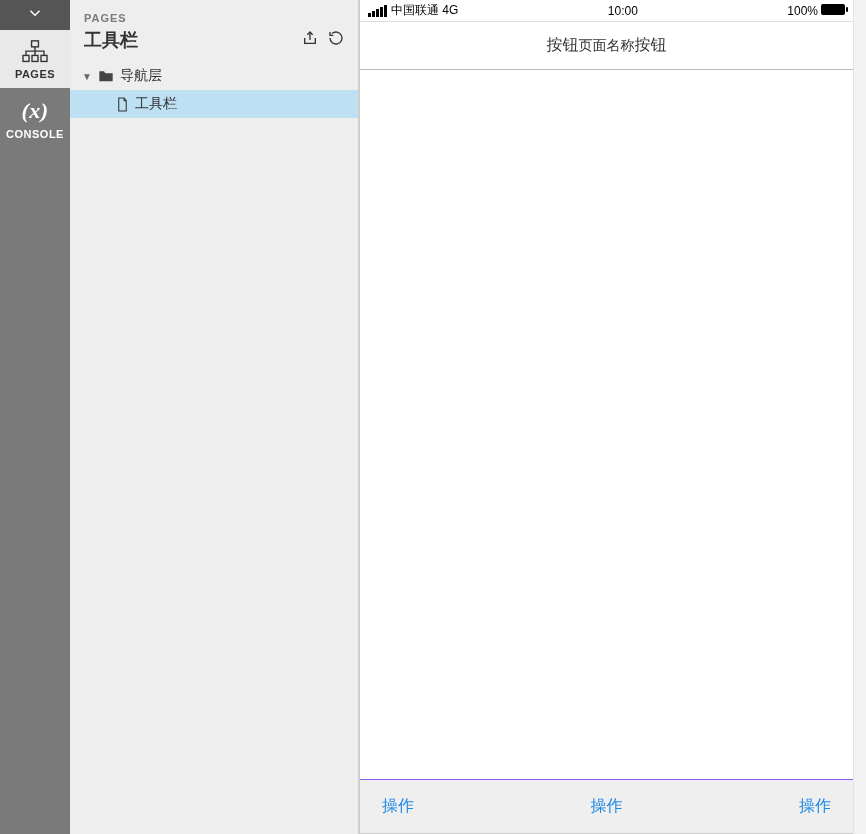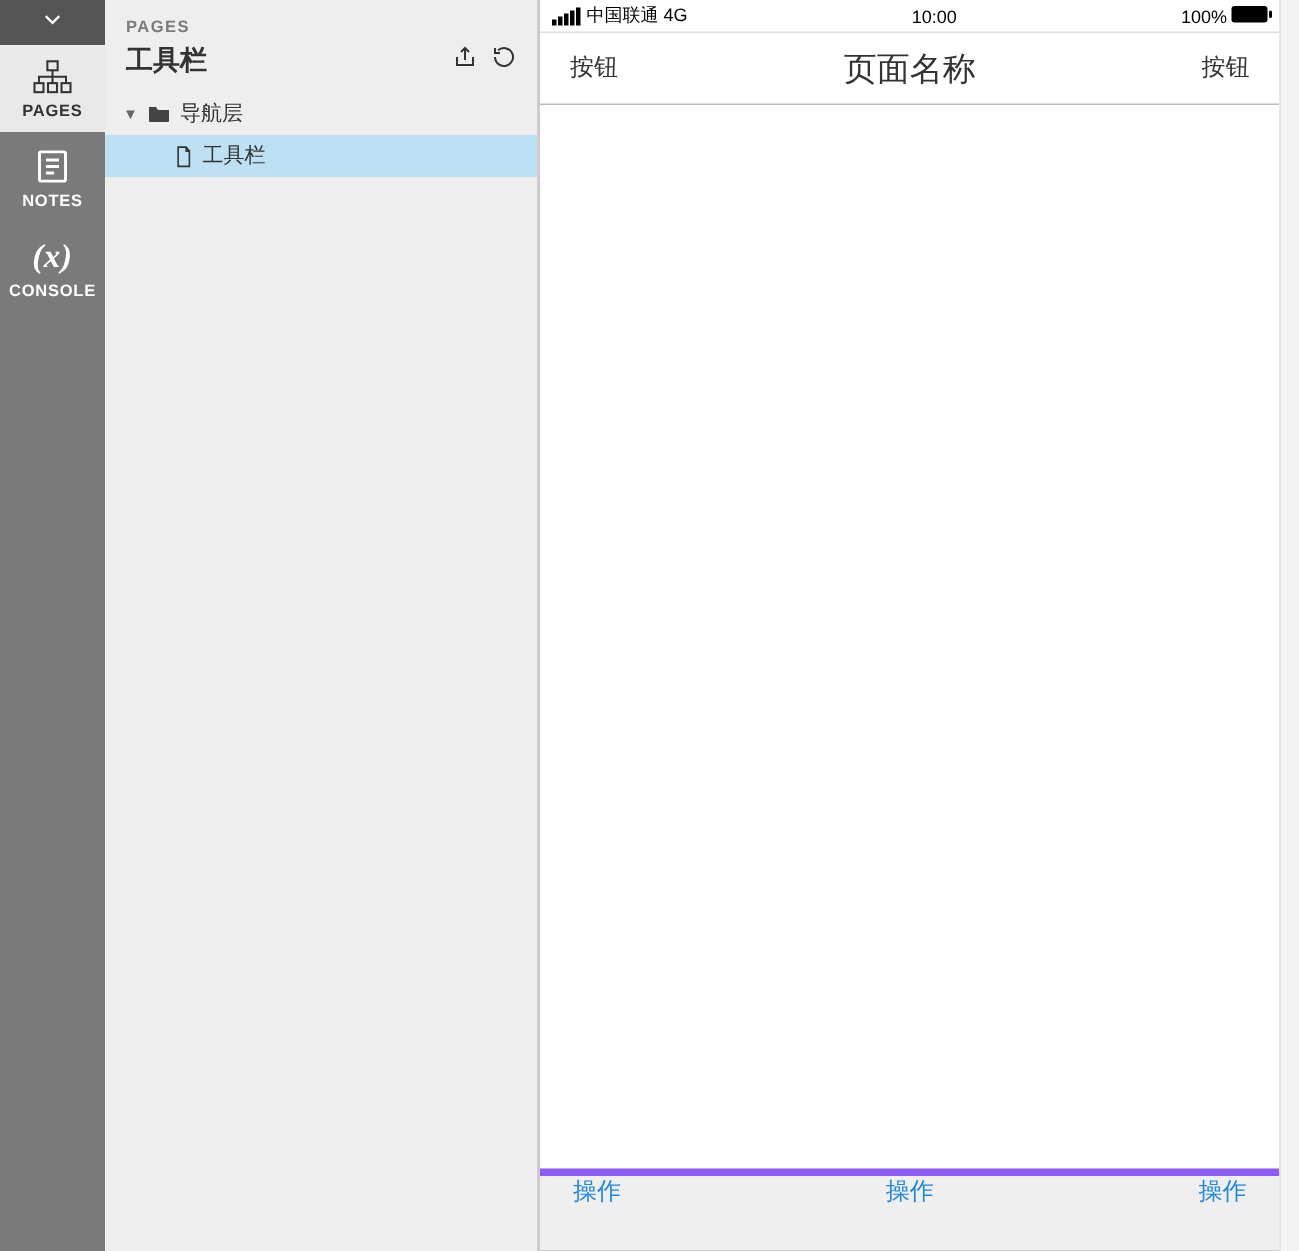--- a/index.html
+++ b/index.html
@@ -28,40 +28,40 @@
   .search::placeholder { color:#aaa; }
   .tree { flex:1; overflow:auto; padding-top:4px; }
   .tree-row { display:flex; align-items:center; height:28px; font-size:14px; color:#333; padding-left:12px; gap:6px; cursor:pointer; }
   .tree-row.folder { font-weight:400; }
   .tree-row.page { padding-left:46px; }
   .tree-row.selected { background:#bde0f2; }
   .caret { width:10px; text-align:center; color:#666; font-size:10px; }
   .folder-ico, .page-ico { display:inline-flex; }
 
   
-  .canvas { flex:1; position:relative; background:#be185d; }
+  .canvas { flex:1; position:relative; background:#f9a8d4; }
   .phone { position:absolute; left:0; top:0; right:12px; bottom:0; border:1px solid #ccc; border-top:none; background:#fff; display:flex; flex-direction:column; }
   .statusbar { height:22px; border-bottom:1px solid #ddd; display:flex; align-items:center; justify-content:space-between; padding:0 8px; font-size:12px; font-weight:500; color:#000; }
   .status-left { display:flex; align-items:center; gap:4px; }
   .status-right { display:flex; align-items:flex-start; gap:3px; }
   .sigbars { display:inline-flex; align-items:flex-end; gap:1px; }
   .sigbars i { width:3px; background:#000; display:inline-block; }
   .sigbars i:nth-child(1){height:4px;} .sigbars i:nth-child(2){height:6px;}
   .sigbars i:nth-child(3){height:8px;} .sigbars i:nth-child(4){height:10px;}
   .sigbars i:nth-child(5){height:12px;}
   .battery { width:24px; height:11px; background:#000; border-radius:2px; position:relative; }
   .battery:after { content:""; position:absolute; right:-3px; top:3px; width:2px; height:5px; background:#000; border-radius:1px; }
 
-  .navbar { height:48px; border-bottom:1px solid #bbb; display:flex; align-items:center; justify-content:space-between; padding:0 20px; }
+  .navbar { height:48px; border-bottom:1px solid #bbb; display:flex; align-items:center; justify-content:center; padding:0 20px; }
   .nav-btn { font-size:16px; color:#333; cursor:pointer; }
-  .nav-title { font-size:22px; color:#333; }
+  .nav-title { font-size:14px; color:#333; }
 
   .phone-body { flex:1; }
 
-  .tabbar { height:54px; background:#efefef; display:flex; align-items:flex-start; justify-content:space-between; padding:0 22px; border-top:5px solid #8b5cf6; }
+  .tabbar { height:54px; background:#efefef; display:flex; align-items:center; justify-content:space-between; padding:0 22px; border-top:1px solid #8b5cf6; }
   .tab-btn { font-size:16px; color:#1e88e5; cursor:pointer; }
 
   
   .canvas:after { content:""; position:absolute; right:0; top:0; width:12px; height:100%; background:#f3f3f3; border-left:1px solid #e3e3e3; }
 </style>
 </head>
 <body>
 
 <div class="app">
 
@@ -76,29 +76,20 @@
       <svg class="rail-icon" width="28" height="24" viewBox="0 0 32 28">
         <rect x="12" y="1" width="8" height="7" fill="none" stroke="#333" stroke-width="1.6"></rect>
         <rect x="2" y="18" width="7" height="7" fill="none" stroke="#333" stroke-width="1.6"></rect>
         <rect x="12.5" y="18" width="7" height="7" fill="none" stroke="#333" stroke-width="1.6"></rect>
         <rect x="23" y="18" width="7" height="7" fill="none" stroke="#333" stroke-width="1.6"></rect>
         <path d="M16 8 V13 M5.5 18 V13 H26.5 V18 M16 13 V18" fill="none" stroke="#333" stroke-width="1.6"></path>
       </svg>
       <span class="rail-label">PAGES</span>
     </div>
 
-    <div class="rail-item alt">
-      <svg class="rail-icon" width="26" height="26" viewBox="0 0 24 24" fill="none" stroke="#fff" stroke-width="1.8">
-        <rect x="4" y="3" width="16" height="18" rx="1"></rect>
-        <line x1="8" y1="8" x2="16" y2="8"></line>
-          <line x1="8" y1="12" x2="16" y2="12"></line>
-          <line x1="8" y1="16" x2="13" y2="16"></line>
-      </svg>
-      <span class="rail-label">NOTES</span>
-    </div>
 
     <div class="rail-item alt">
       <span class="rail-icon" style="font-style:italic;font-family:Georgia,serif;font-size:22px;color:#fff;">(x)</span>
       <span class="rail-label">CONSOLE</span>
     </div>
   </div>
 
   <div class="sidebar">
     <div class="sidebar-header">
       <div class="sidebar-eyebrow">PAGES</div>

